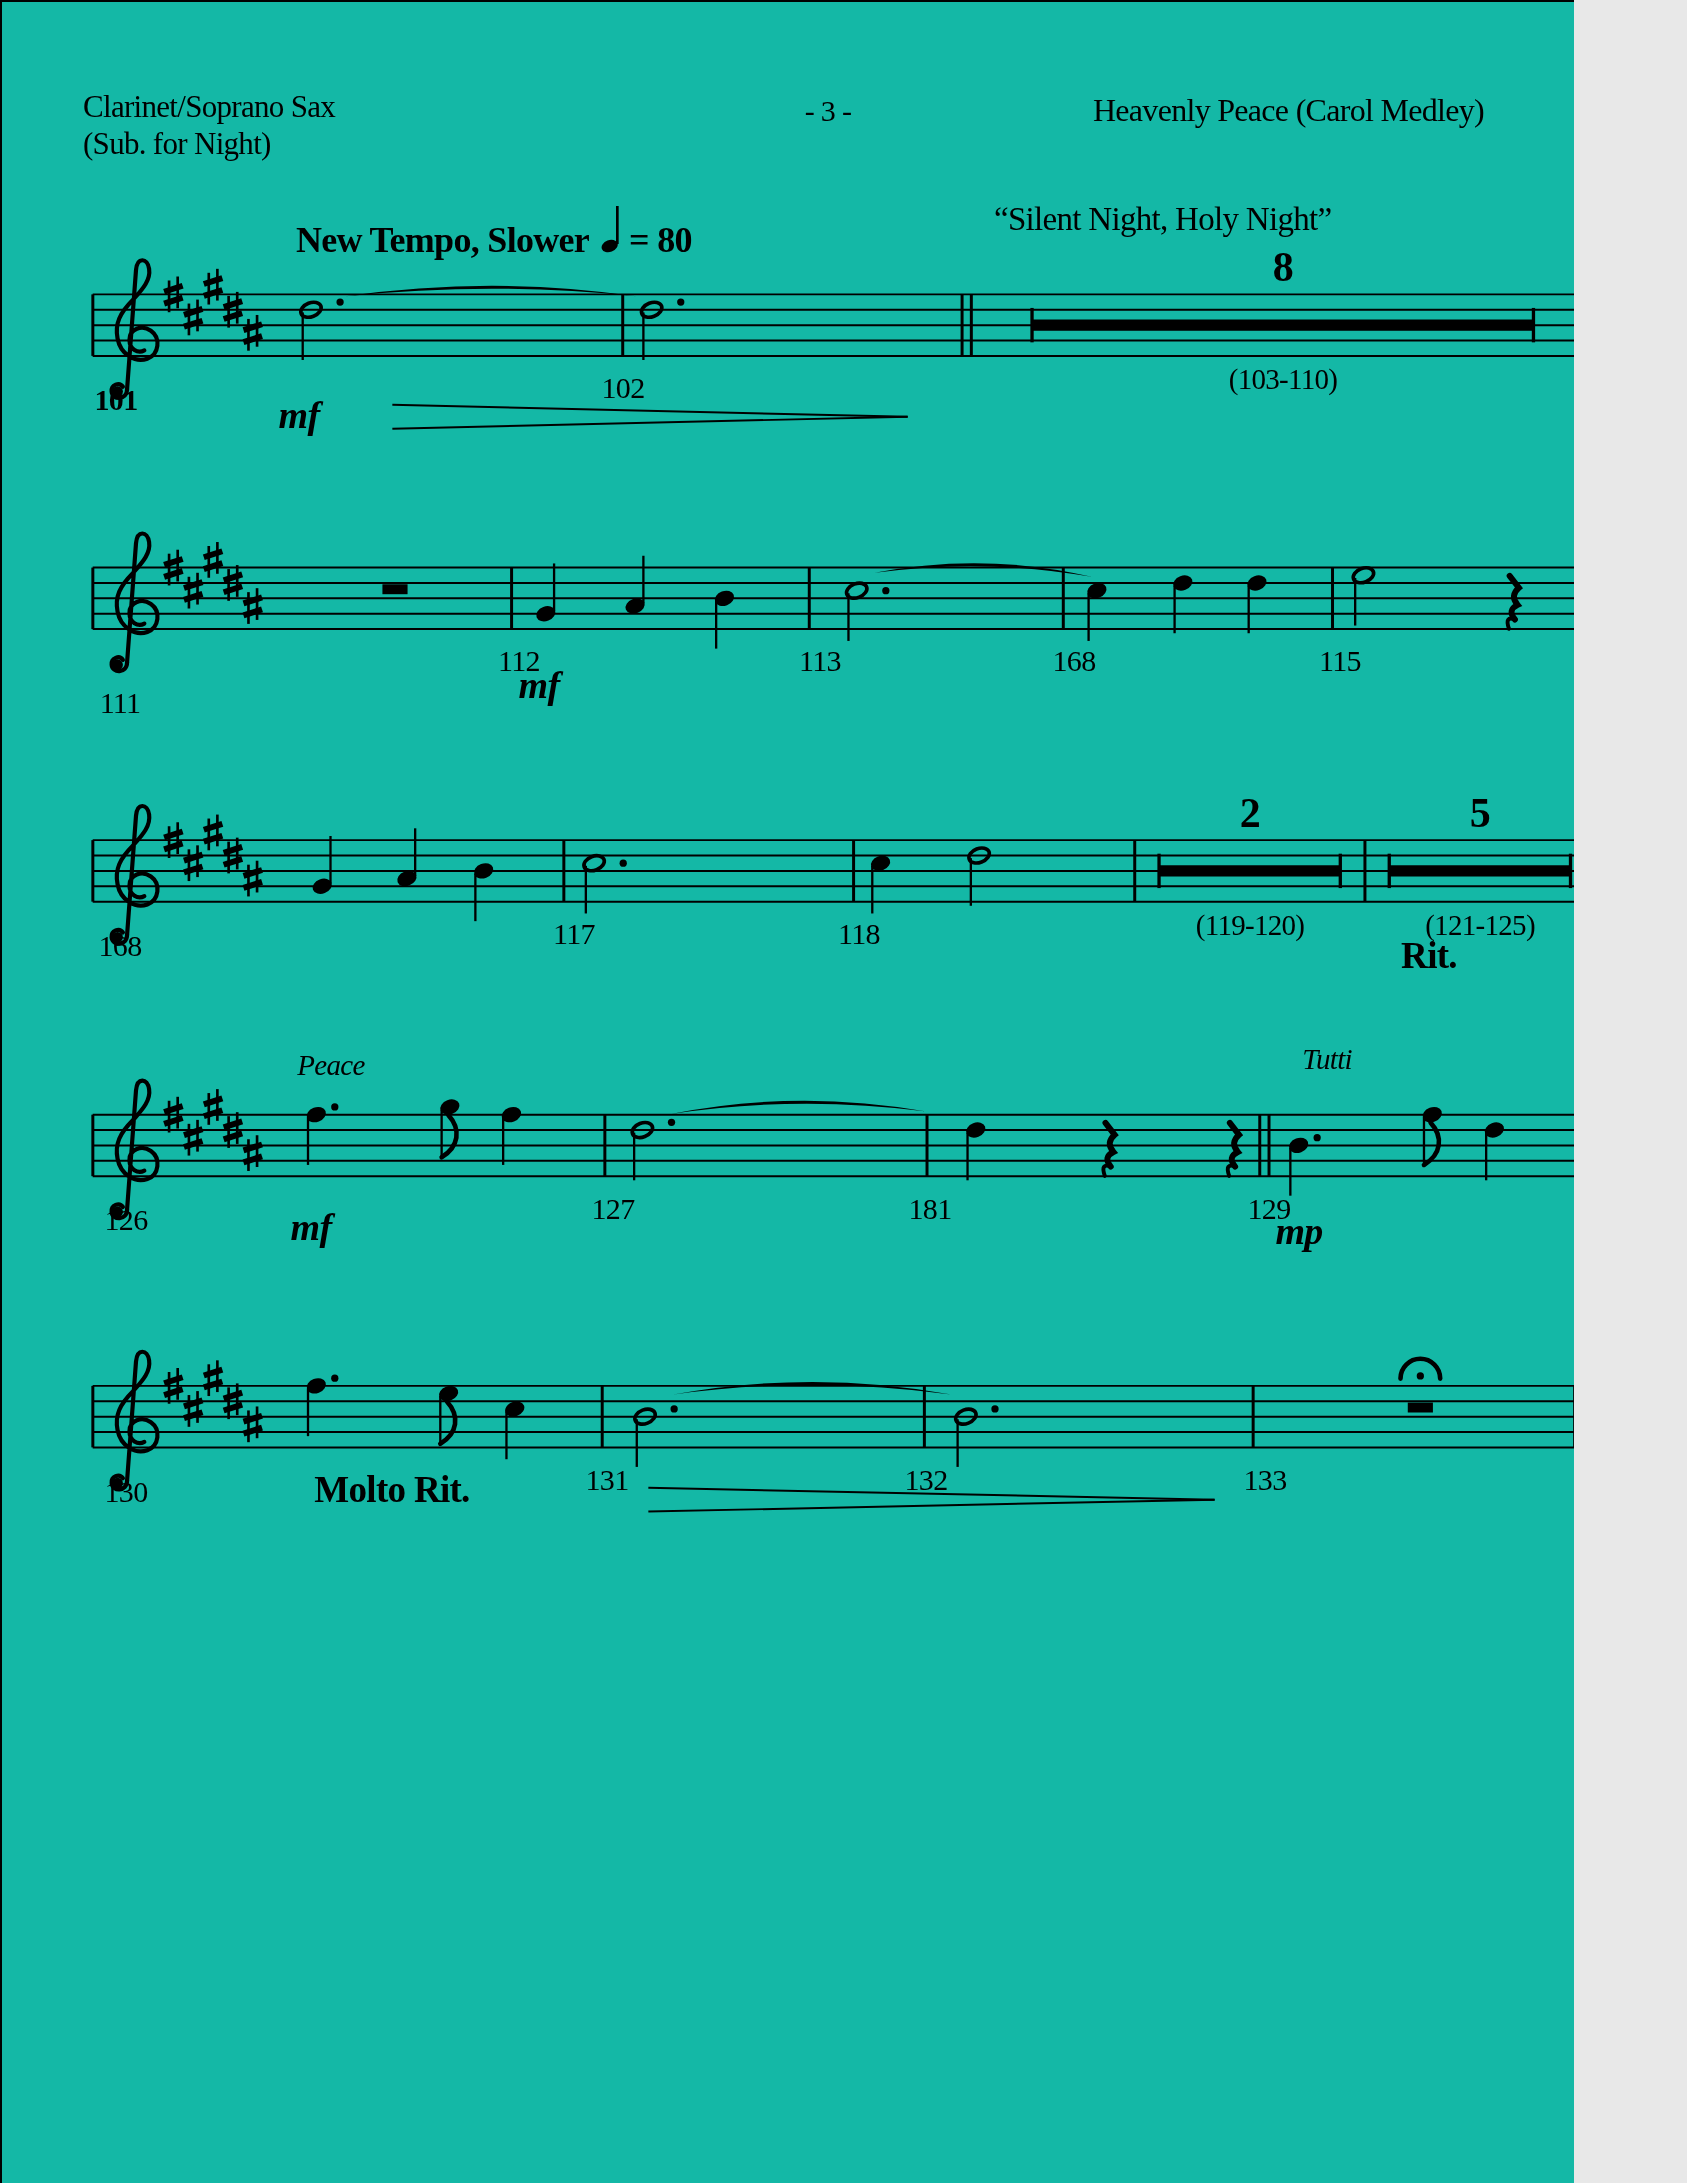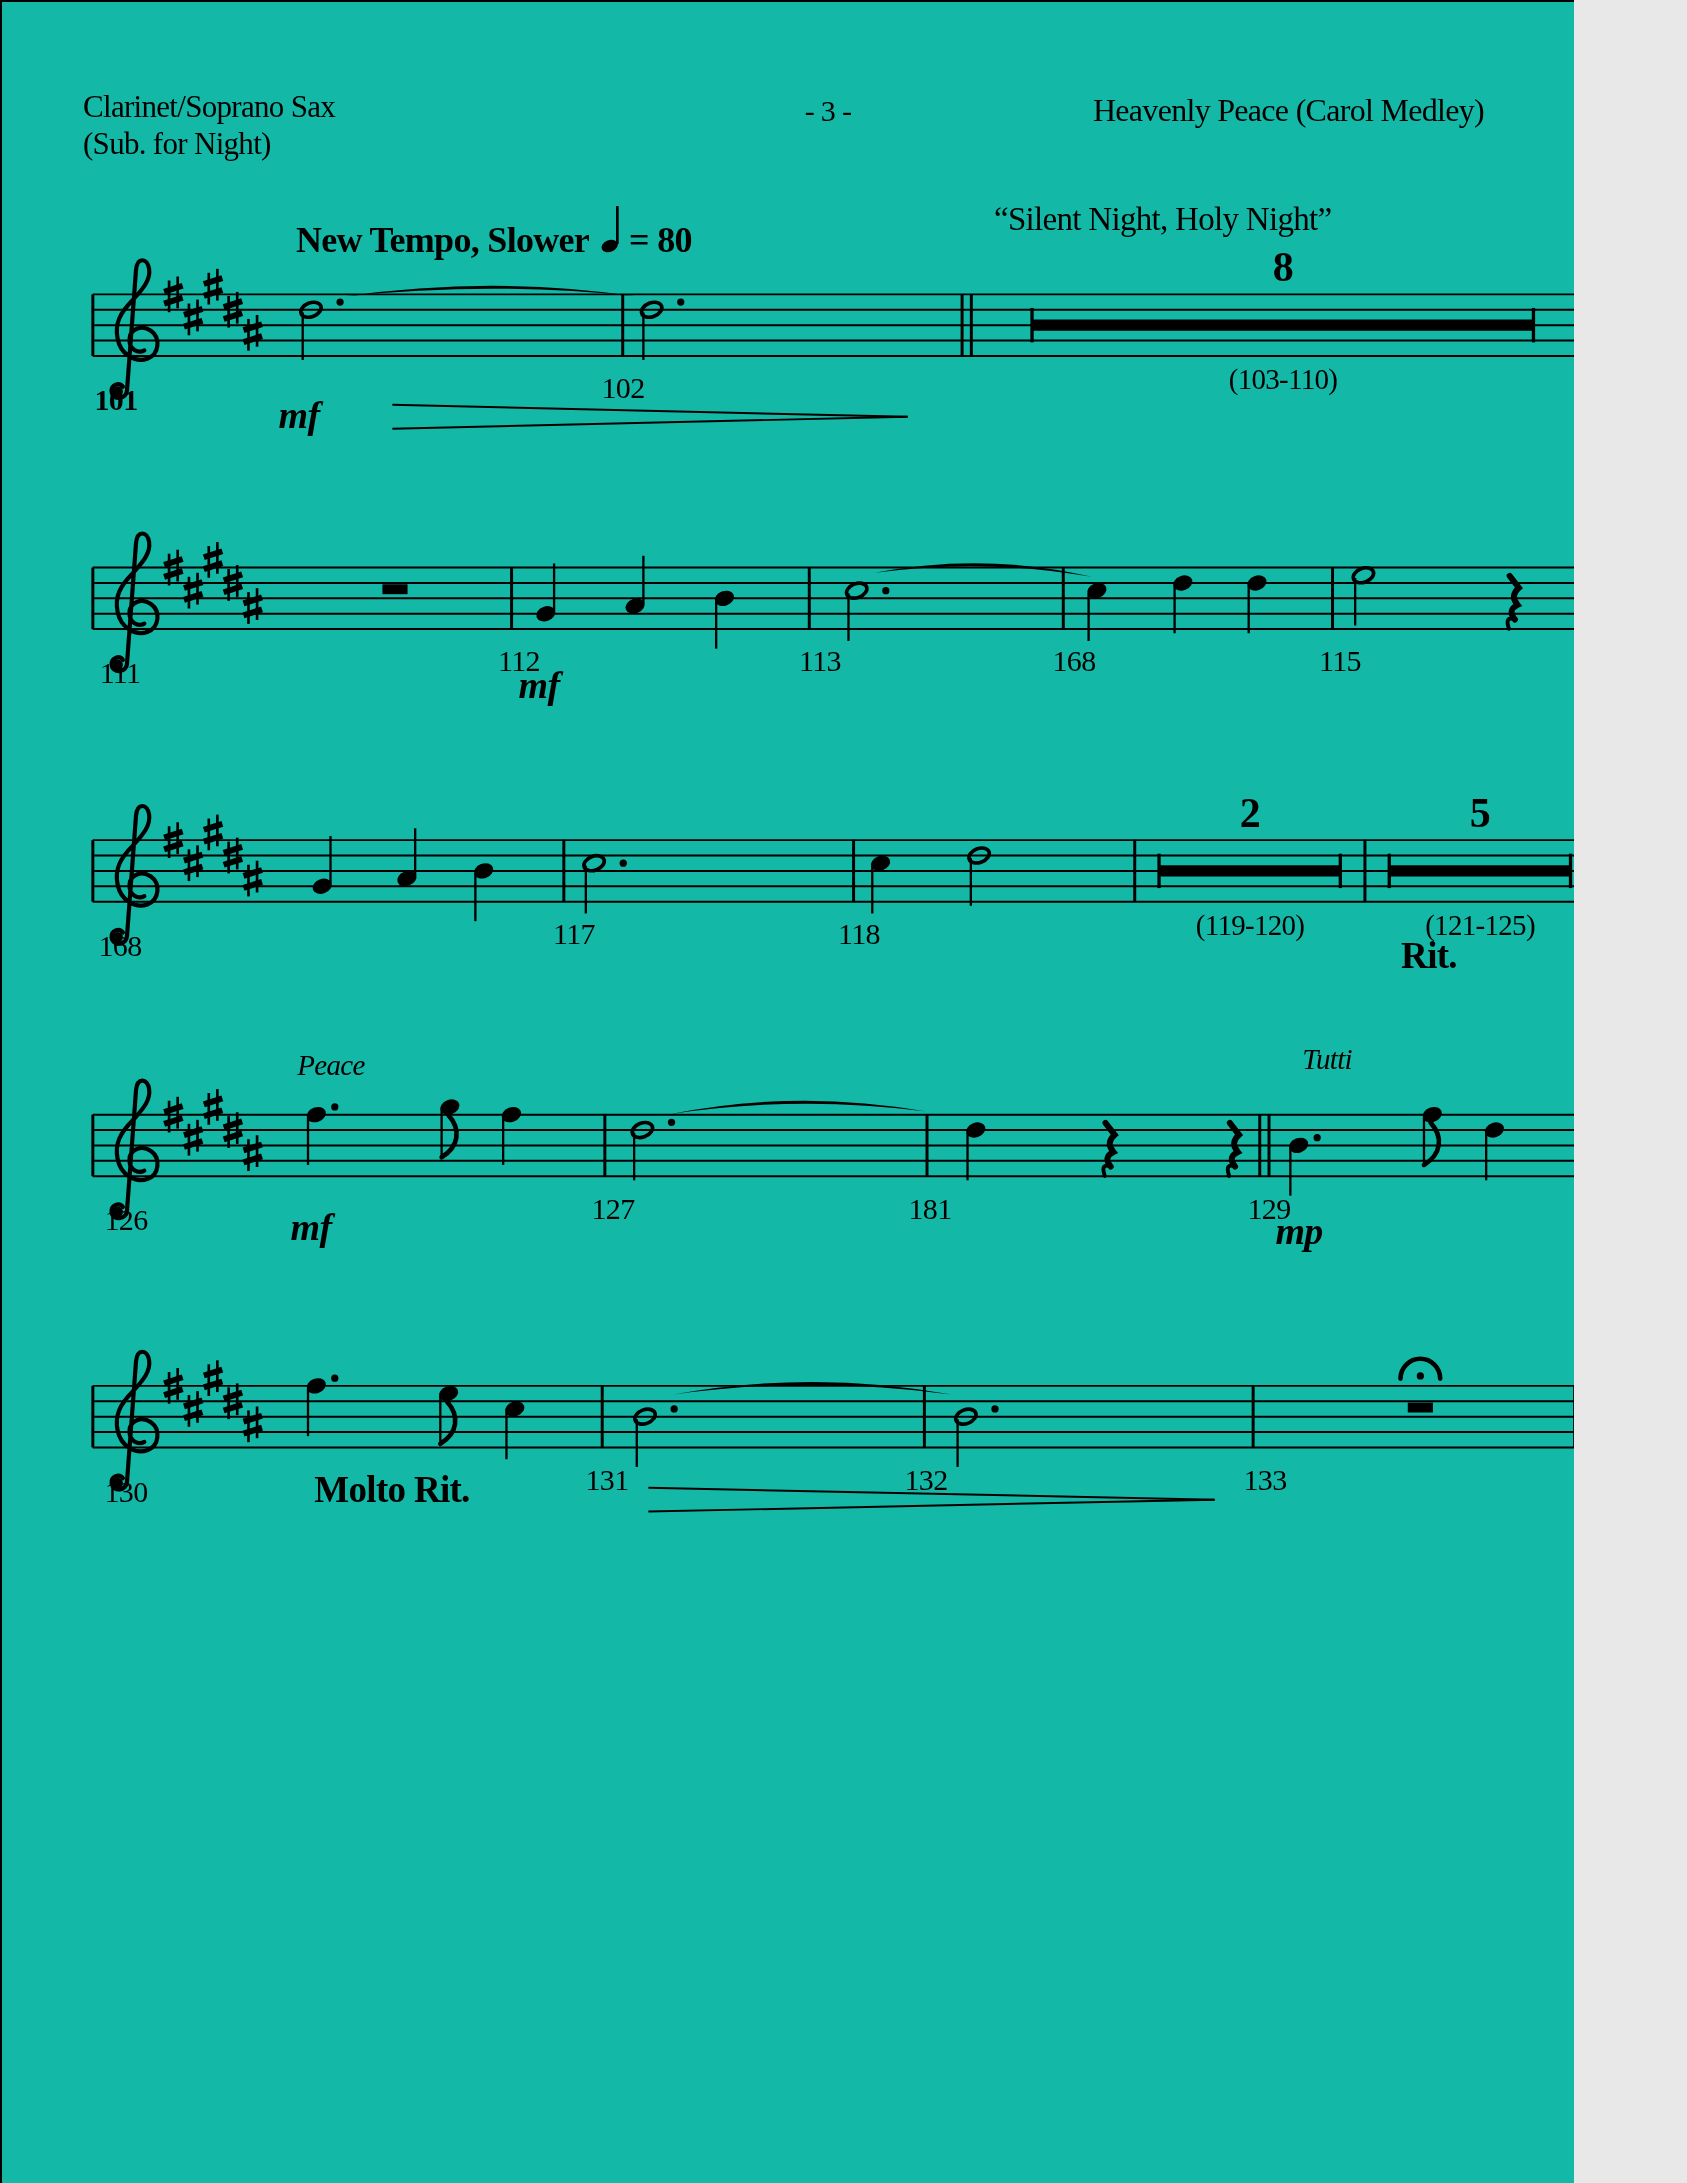--- a/index.html
+++ b/index.html
@@ -394,21 +394,21 @@
         <circle cx="24" cy="232" r="9" fill="#000000"></circle>
         <path d="M 40 228 L 55 28 C 57 6 74 7 77 26 C 80 46 64 62 50 78 C 28 100 19 118 24 143 C 29 170 54 184 74 177 C 94 170 97 142 80 130 C 65 119 44 127 44 145 C 44 161 58 169 69 163" stroke="#000000" stroke-width="7" fill="none" stroke-linecap="round"></path>
       </g>
     </svg>
   <div id="labels">
       <div class="lbl mmnum" style="left: 1283px; top: 246px;">8</div>
       <div class="lbl mmrange" style="left: 1283px; top: 365px;">(103-110)</div>
       <div class="lbl mnum" style="left: 116px; top: 385px; font-weight: bold;">101</div>
       <div class="lbl mnum" style="left: 623px; top: 373px;">102</div>
       <div class="lbl dyn" style="left: 299px; top: 396px;">mf</div>
-      <div class="lbl mnum" style="left: 120px; top: 658px;">111</div>
+      <div class="lbl mnum" style="left: 120px; top: 688px;">111</div>
       <div class="lbl mnum" style="left: 519px; top: 646px;">112</div>
       <div class="lbl dyn" style="left: 539px; top: 666px;">mf</div>
       <div class="lbl mnum" style="left: 820px; top: 646px;">113</div>
       <div class="lbl mnum" style="left: 1074px; top: 646px;">168</div>
       <div class="lbl mnum" style="left: 1340px; top: 646px;">115</div>
       <div class="lbl mmnum" style="left: 1250px; top: 792px;">2</div>
       <div class="lbl mmrange" style="left: 1250px; top: 911px;">(119-120)</div>
       <div class="lbl mmnum" style="left: 1480px; top: 792px;">5</div>
       <div class="lbl mmrange" style="left: 1480px; top: 911px;">(121-125)</div>
       <div class="lbl mnum" style="left: 120px; top: 931px;">168</div>

